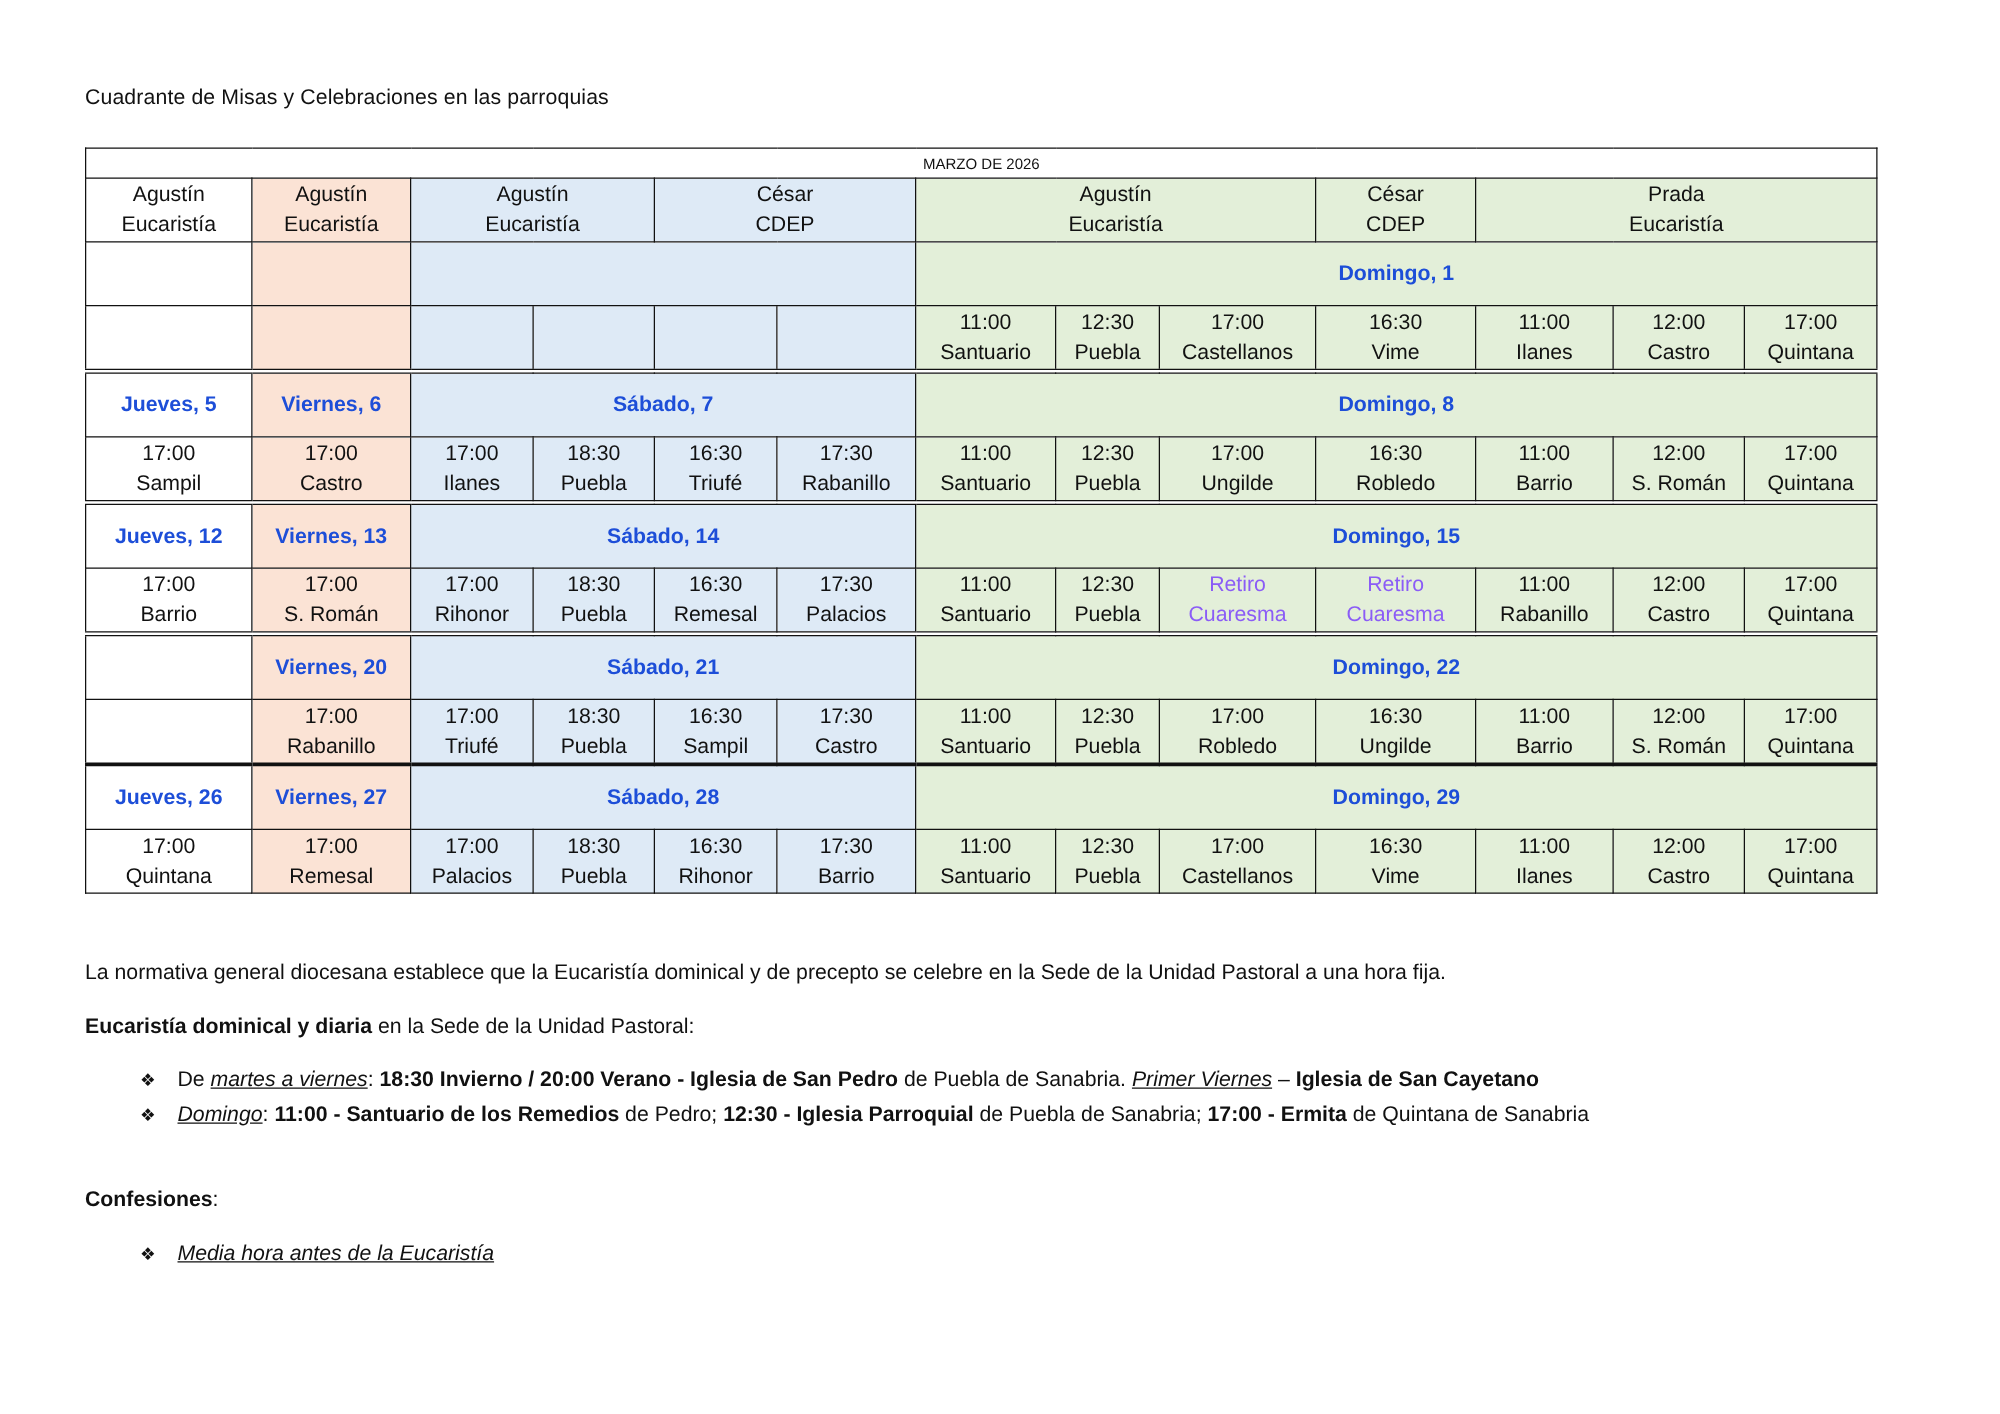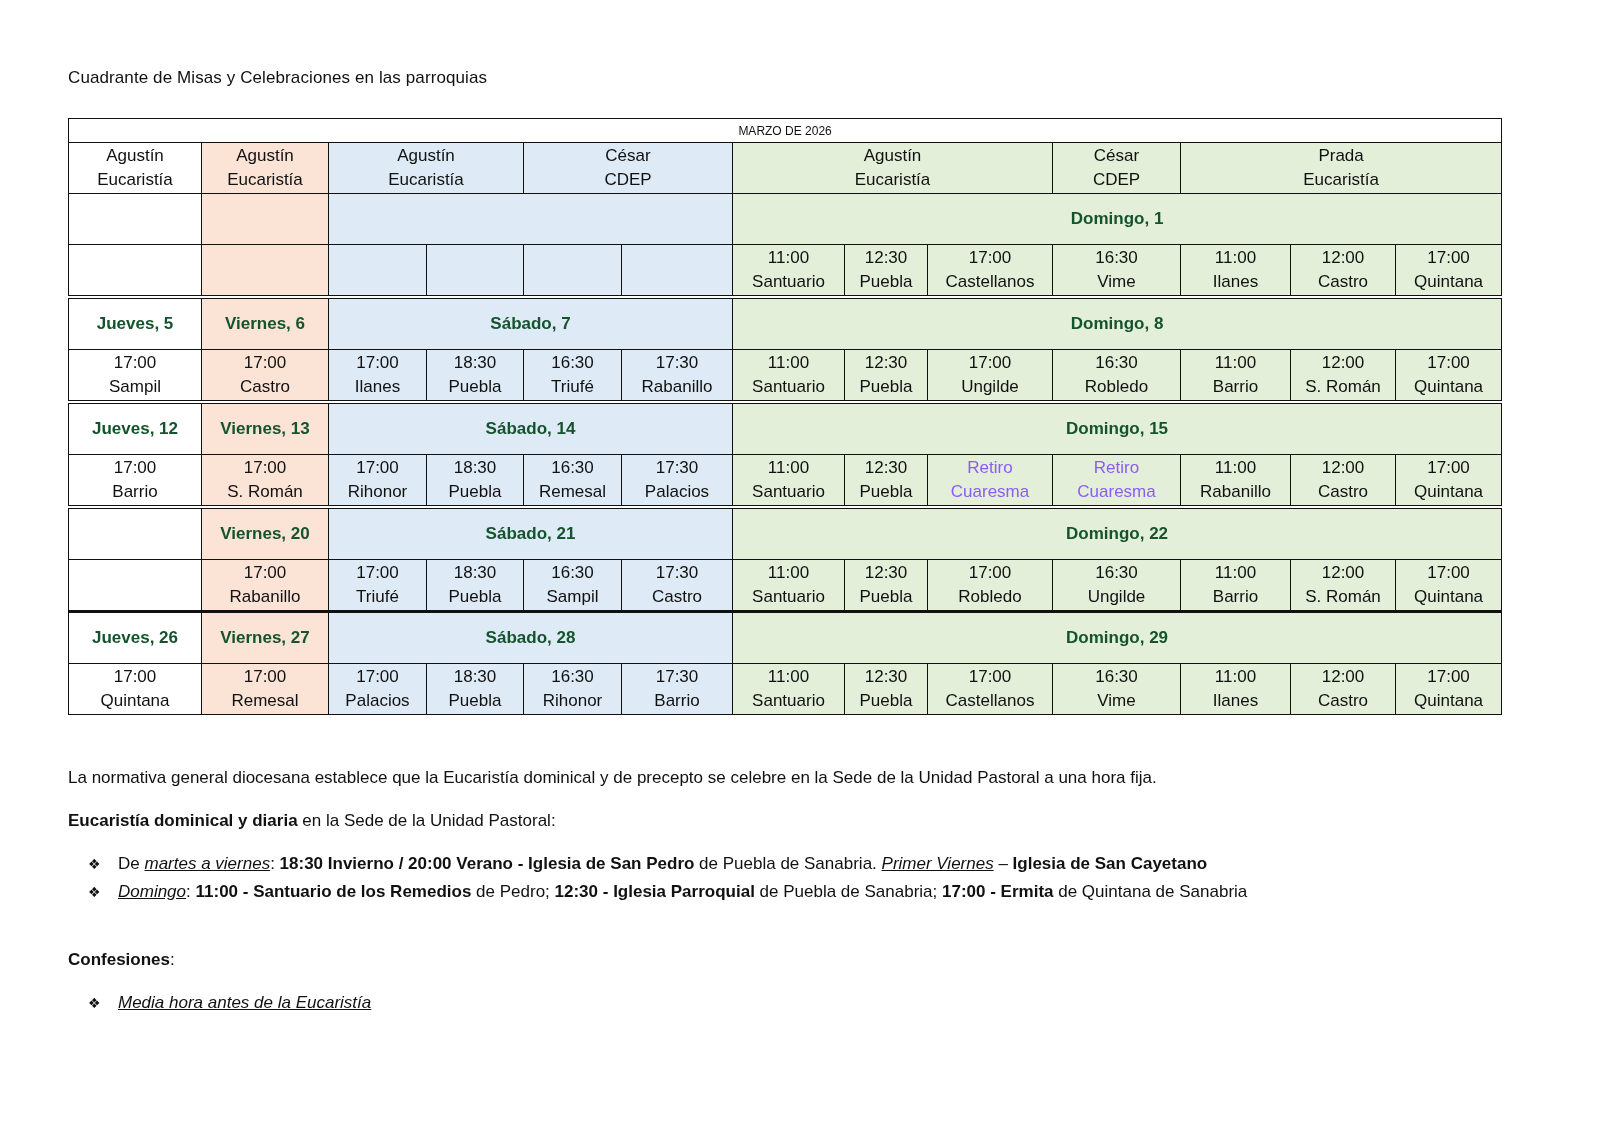--- a/index.html
+++ b/index.html
@@ -27,33 +27,33 @@
     line-height: 24px;
     overflow: hidden;
     white-space: nowrap;
   }
   .c-white { background: #ffffff; }
   .c-peach { background: #fbe3d5; }
   .c-blue  { background: #deeaf6; }
   .c-green { background: #e3efd9; }
   tr.title-row td { height: 23px; line-height: 22px; font-size: 12px; }
   tr.header-row td { height: 50px; }
-  tr.day-row td { height: 50px; color: #14532d; font-weight: bold; }
+  tr.day-row td { height: 50px; color: #1d4ed8; font-weight: bold; }
   tr.mass-row td { height: 50px; }
   tr.sep-double td { border-top: 4px double #111; }
   tr.sep-thick td { border-top: 3px solid #111; text-align: center; }
   .purple { color: #8b5cf6; }
   .cell-line { display: block; }
 
   .notes {
     position: absolute; left: 68px; top: 768px; width: 1460px;
     font-size: 17px;
   }
   .notes p { margin: 0; position: absolute; left: 0; white-space: nowrap; }
-  .notes ul { list-style: none; margin: 0; padding: 0; position: absolute; left: 20px; }
+  .notes ul { list-style: none; margin: 0; padding: 0; position: absolute; left: 44px; }
   .notes li { white-space: nowrap; height: 27.5px; line-height: 27.5px; }
   .bullet { display: inline-block; width: 30px; font-size: 14px; }
   b { font-weight: bold; }
   .iu { font-style: italic; text-decoration: underline; }
 </style>
 </head>
 <body>
 
 <div class="doc-title">Cuadrante de Misas y Celebraciones en las parroquias</div>
 

